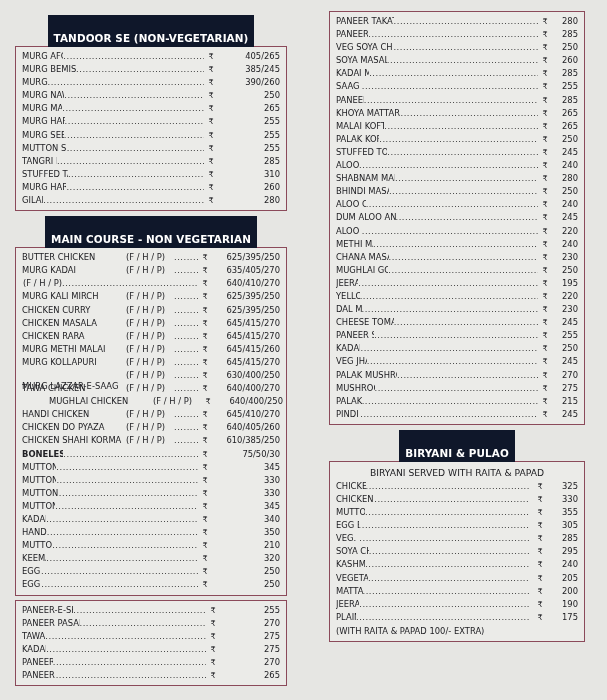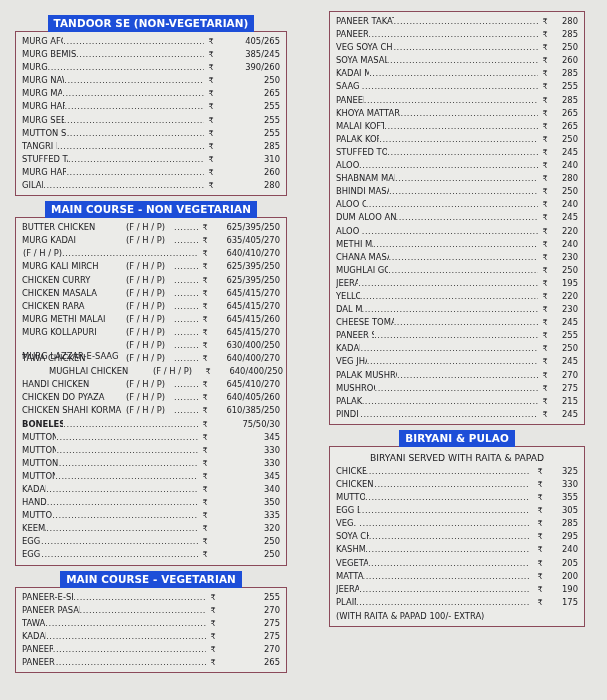--- a/index.html
+++ b/index.html
@@ -12,26 +12,26 @@
   }
   .col { position: absolute; top: 0; }
   .col-left { left: 15px; width: 272px; }
   .col-right { left: 329px; width: 256px; }
 
   .sec-head {
     position: relative;
     display: block;
     width: max-content;
     margin: 0 auto;
-    background: #1d4ed8;
+    background: #0f172a;
     color: #ffffff;
     font-weight: bold;
     font-size: 10.4px;
     letter-spacing: 0.1px;
-    padding: 1px 6px 1px 6px;
+    padding: 16px 6px 1px 6px;
     line-height: 15px;
     z-index: 2;
   }
   .box {
     border: 1.5px solid #8b4a5a;
     background: #ebebe8;
     padding: 3px 6px 3px 6px;
     margin-top: -1px;
   }
   .row {
@@ -294,21 +294,21 @@
       <div class="row">
         <span class="name">HANDI MUTTON</span>
         <span class="dots"></span>
         <span class="rs">₹</span>
         <span class="price">350</span>
       </div>
       <div class="row">
         <span class="name">MUTTON DO PIYAZA</span>
         <span class="dots"></span>
         <span class="rs">₹</span>
-        <span class="price">335</span>
+        <span class="price">210</span>
       </div>
       <div class="row">
         <span class="name">KEEMA MATTAR</span>
         <span class="dots"></span>
         <span class="rs">₹</span>
         <span class="price">320</span>
       </div>
       <div class="row">
         <span class="name">EGG CURRY</span>
         <span class="dots"></span>
@@ -317,21 +317,20 @@
       </div>
       <div class="row">
         <span class="name">EGG BHUJIA</span>
         <span class="dots"></span>
         <span class="rs">₹</span>
         <span class="price">250</span>
       </div>
     </div>
 
   <div style="height:5px"></div>
-  <div class="sec-head">MAIN COURSE - VEGETARIAN</div>
   <div class="box left-veg">
       <div class="row">
         <span class="name">PANEER-E-SHAHI/PANEER KALI MIRCH</span>
         <span class="dots"></span>
         <span class="rs">₹</span>
         <span class="price">255</span>
       </div>
       <div class="row">
         <span class="name">PANEER PASANDA/PANEER BUTTER MASALA</span>
         <span class="dots"></span>

